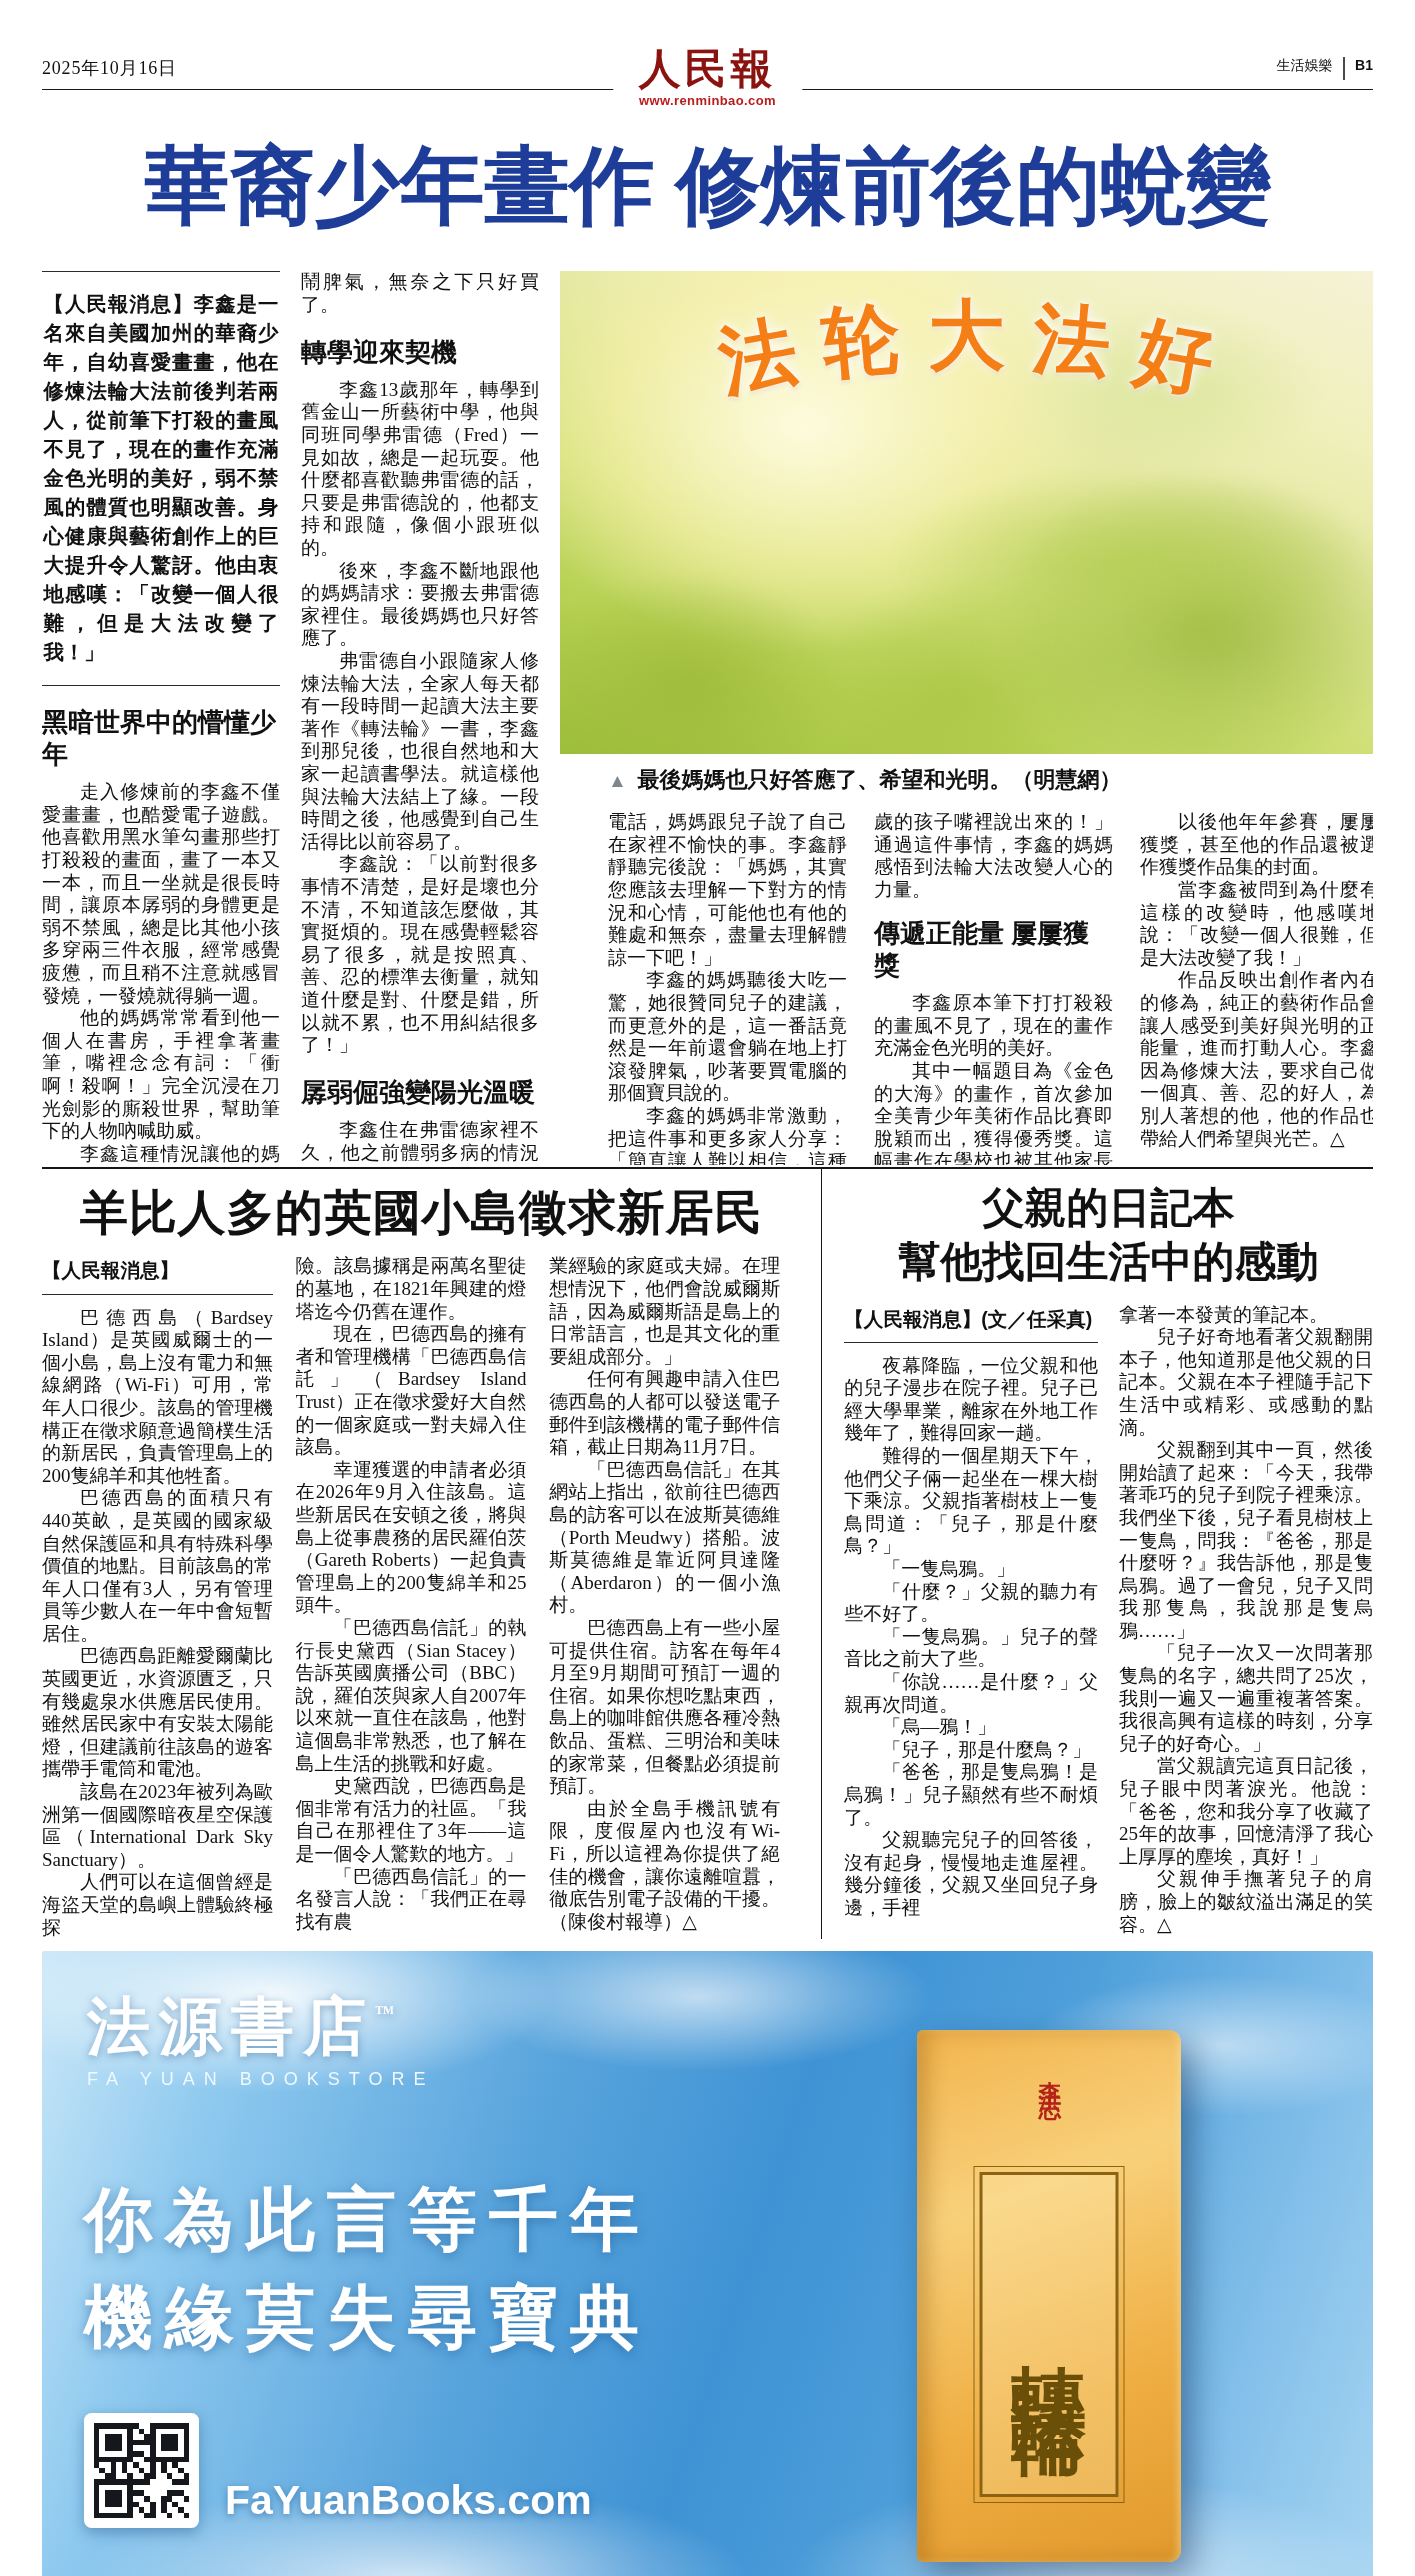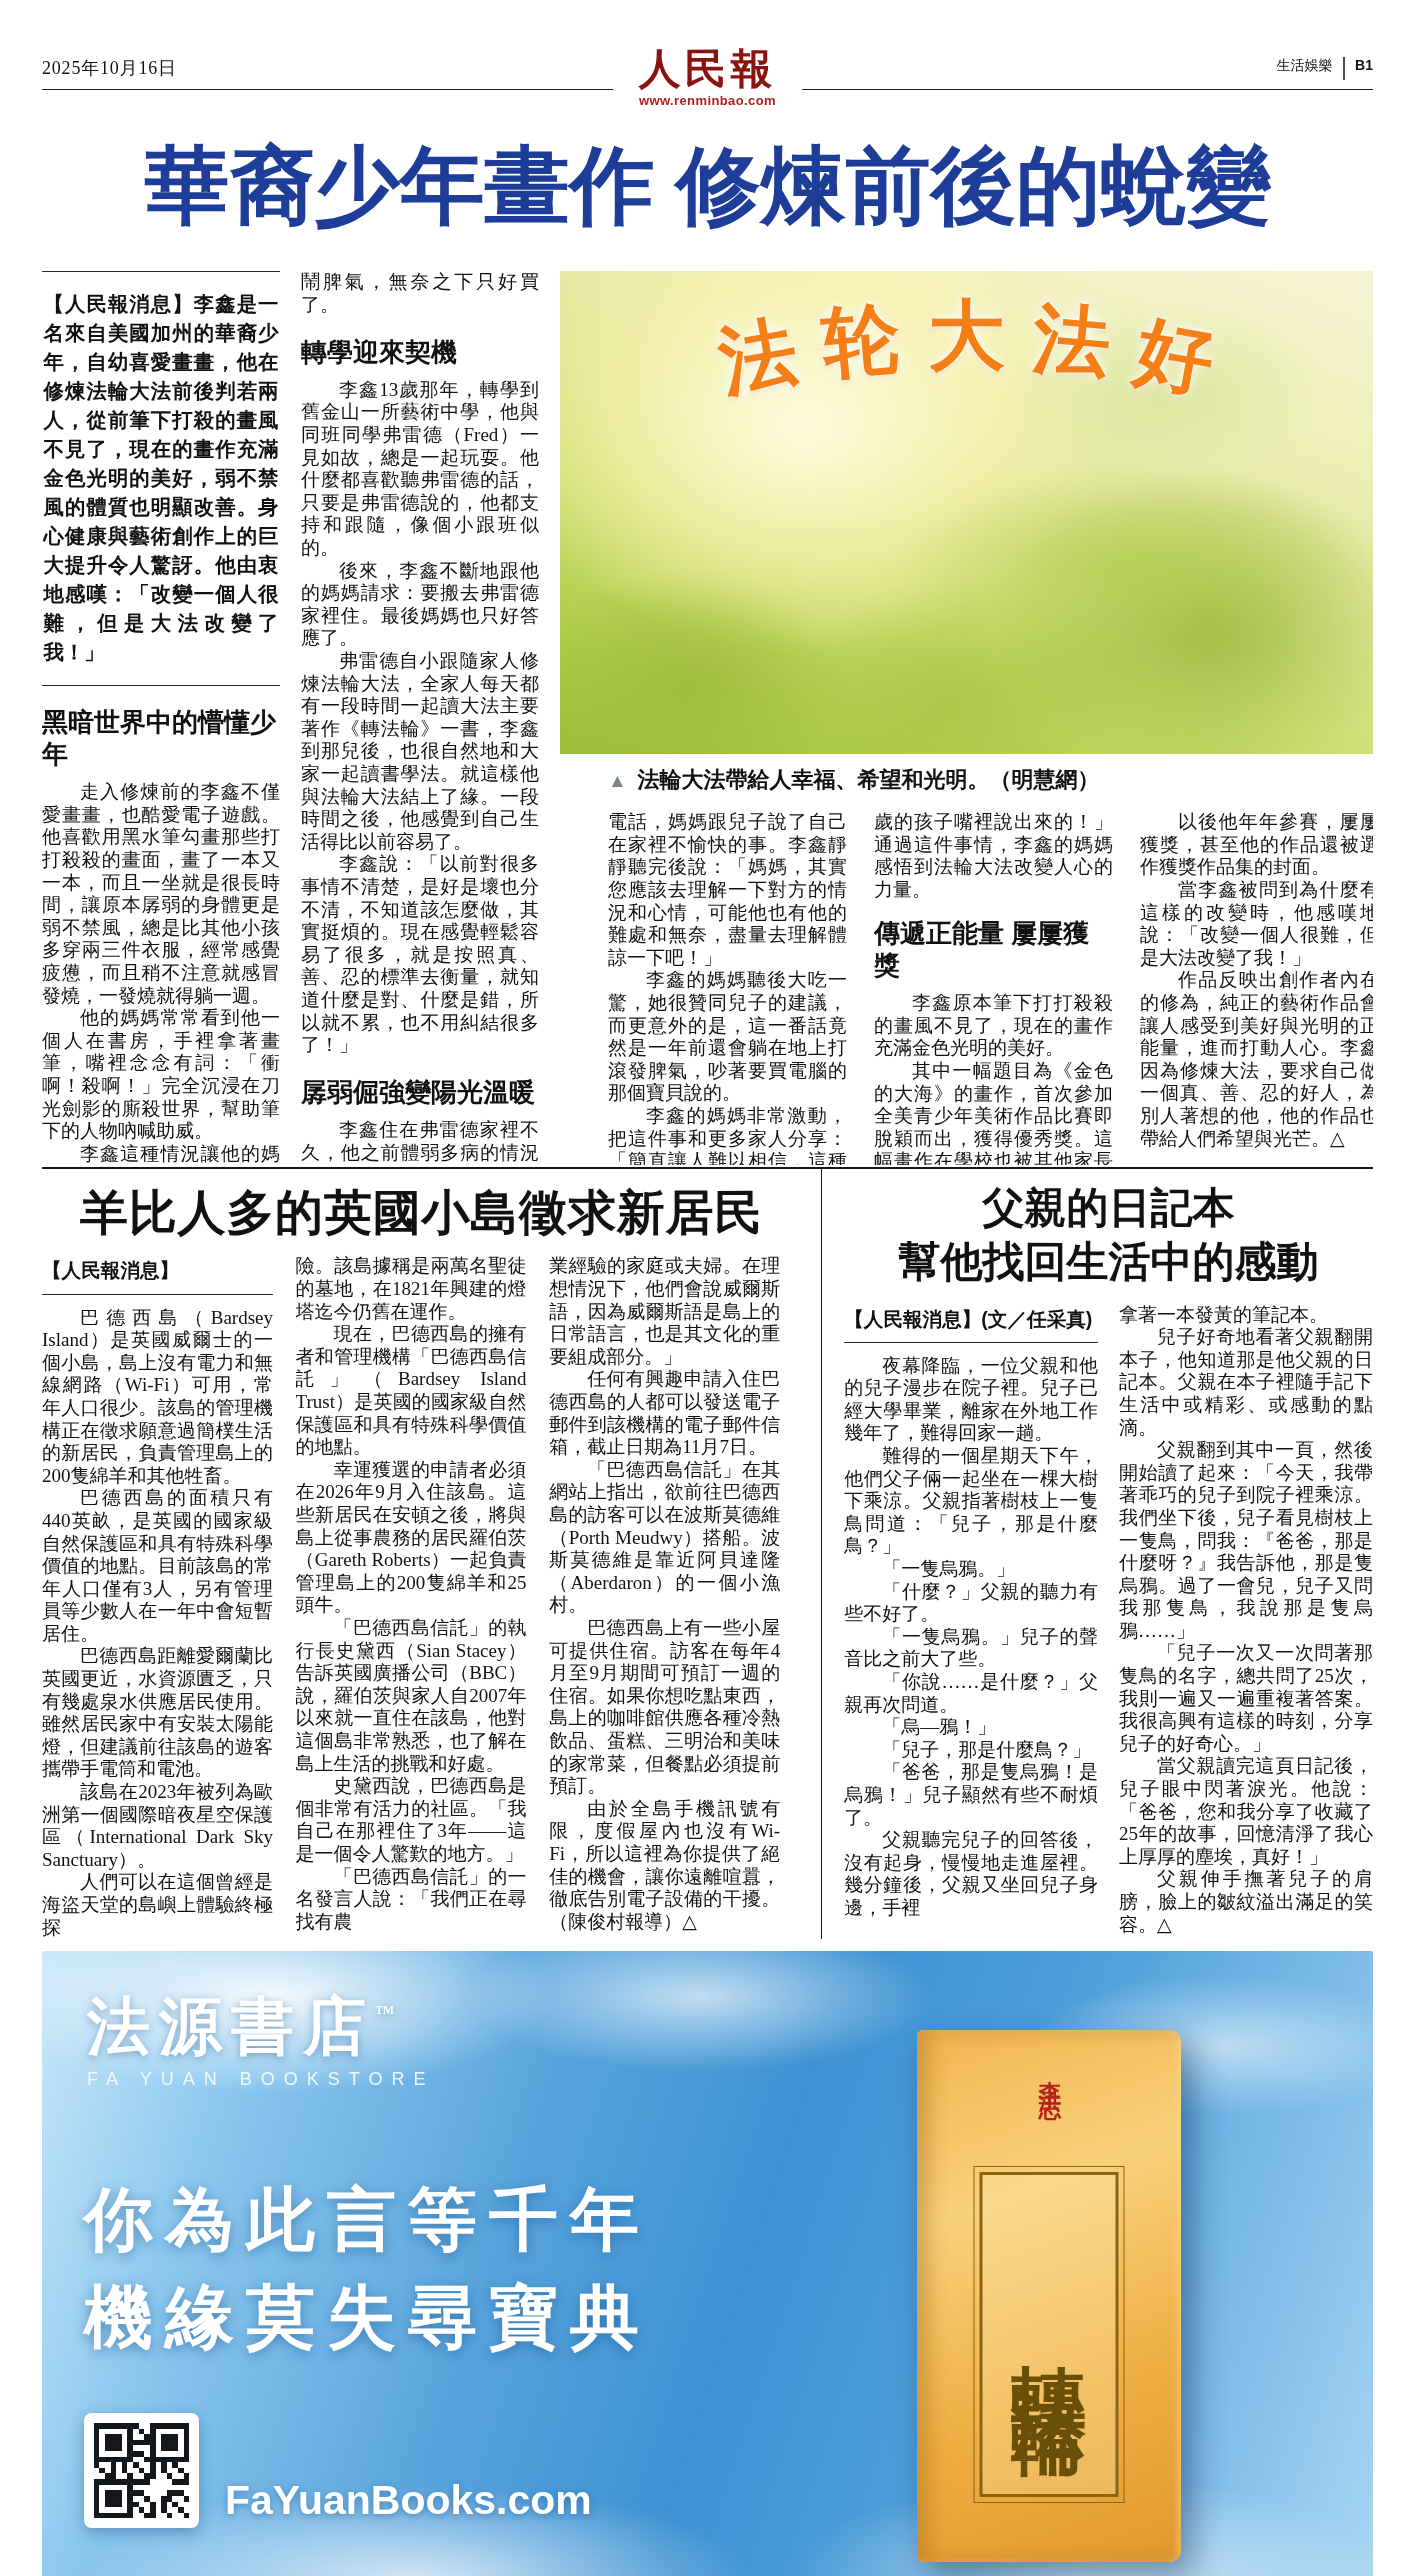--- a/index.html
+++ b/index.html
@@ -159,21 +159,21 @@
         <div class="photo-overlay">
             <span style="transform: rotate(-10deg) translateY(21px);">法</span>
             <span style="transform: rotate(-5deg) translateY(5.3px);">轮</span>
             <span style="transform: rotate(0deg) translateY(0px);">大</span>
             <span style="transform: rotate(5deg) translateY(5.3px);">法</span>
             <span style="transform: rotate(10deg) translateY(21px);">好</span>
           </div>
       </div>
       <div class="photo-caption">
         <span class="tri">▲</span>
-        <span>法輪大法帶給人幸福、希望和光明。（明慧網）</span>
+        <span>最後媽媽也只好答應了、希望和光明。（明慧網）</span>
       </div>
       <div class="a1-sub">
         <div class="ncol">
             <div class="para cont">電話，媽媽跟兒子說了自己在家裡不愉快的事。李鑫靜靜聽完後說：「媽媽，其實您應該去理解一下對方的情況和心情，可能他也有他的難處和無奈，盡量去理解體諒一下吧！」</div>
             <div class="para">李鑫的媽媽聽後大吃一驚，她很贊同兒子的建議，而更意外的是，這一番話竟然是一年前還會躺在地上打滾發脾氣，吵著要買電腦的那個寶貝說的。</div>
             <div class="para">李鑫的媽媽非常激動，把這件事和更多家人分享：「簡直讓人難以相信，這種話是從一個14</div>
           </div>
         <div class="ncol">
             <div class="para cont">歲的孩子嘴裡說出來的！」通過這件事情，李鑫的媽媽感悟到法輪大法改變人心的力量。</div>
             <div class="sec-head">傳遞正能量 屢屢獲獎</div>
@@ -200,21 +200,21 @@
           <div>
               <div class="para">巴德西島（Bardsey Island）是英國威爾士的一個小島，島上沒有電力和無線網路（Wi-Fi）可用，常年人口很少。該島的管理機構正在徵求願意過簡樸生活的新居民，負責管理島上的200隻綿羊和其他牲畜。</div>
               <div class="para">巴德西島的面積只有440英畝，是英國的國家級自然保護區和具有特殊科學價值的地點。目前該島的常年人口僅有3人，另有管理員等少數人在一年中會短暫居住。</div>
               <div class="para">巴德西島距離愛爾蘭比英國更近，水資源匱乏，只有幾處泉水供應居民使用。雖然居民家中有安裝太陽能燈，但建議前往該島的遊客攜帶手電筒和電池。</div>
               <div class="para">該島在2023年被列為歐洲第一個國際暗夜星空保護區（International Dark Sky Sanctuary）。</div>
               <div class="para">人們可以在這個曾經是海盜天堂的島嶼上體驗終極探</div>
             </div>
         </div>
         <div class="ncol">
             <div class="para cont">險。該島據稱是兩萬名聖徒的墓地，在1821年興建的燈塔迄今仍舊在運作。</div>
-            <div class="para">現在，巴德西島的擁有者和管理機構「巴德西島信託」（Bardsey Island Trust）是英國的國家級自然保護區和具有特殊科學價值的地點。</div>
+            <div class="para">現在，巴德西島的擁有者和管理機構「巴德西島信託」（Bardsey Island Trust）正在徵求愛好大自然的一個家庭或一對夫婦入住該島。</div>
             <div class="para">幸運獲選的申請者必須在2026年9月入住該島。這些新居民在安頓之後，將與島上從事農務的居民羅伯茨（Gareth Roberts）一起負責管理島上的200隻綿羊和25頭牛。</div>
             <div class="para">「巴德西島信託」的執行長史黛西（Sian Stacey）告訴英國廣播公司（BBC）說，羅伯茨與家人自2007年以來就一直住在該島，他對這個島非常熟悉，也了解在島上生活的挑戰和好處。</div>
             <div class="para">史黛西說，巴德西島是個非常有活力的社區。「我自己在那裡住了3年——這是一個令人驚歎的地方。」</div>
             <div class="para">「巴德西島信託」的一名發言人說：「我們正在尋找有農</div>
           </div>
         <div class="ncol">
             <div class="para cont">業經驗的家庭或夫婦。在理想情況下，他們會說威爾斯語，因為威爾斯語是島上的日常語言，也是其文化的重要組成部分。」</div>
             <div class="para">任何有興趣申請入住巴德西島的人都可以發送電子郵件到該機構的電子郵件信箱，截止日期為11月7日。</div>
             <div class="para">「巴德西島信託」在其網站上指出，欲前往巴德西島的訪客可以在波斯莫德維（Porth Meudwy）搭船。波斯莫德維是靠近阿貝達隆（Aberdaron）的一個小漁村。</div>
             <div class="para">巴德西島上有一些小屋可提供住宿。訪客在每年4月至9月期間可預訂一週的住宿。如果你想吃點東西，島上的咖啡館供應各種冷熱飲品、蛋糕、三明治和美味的家常菜，但餐點必須提前預訂。</div>

